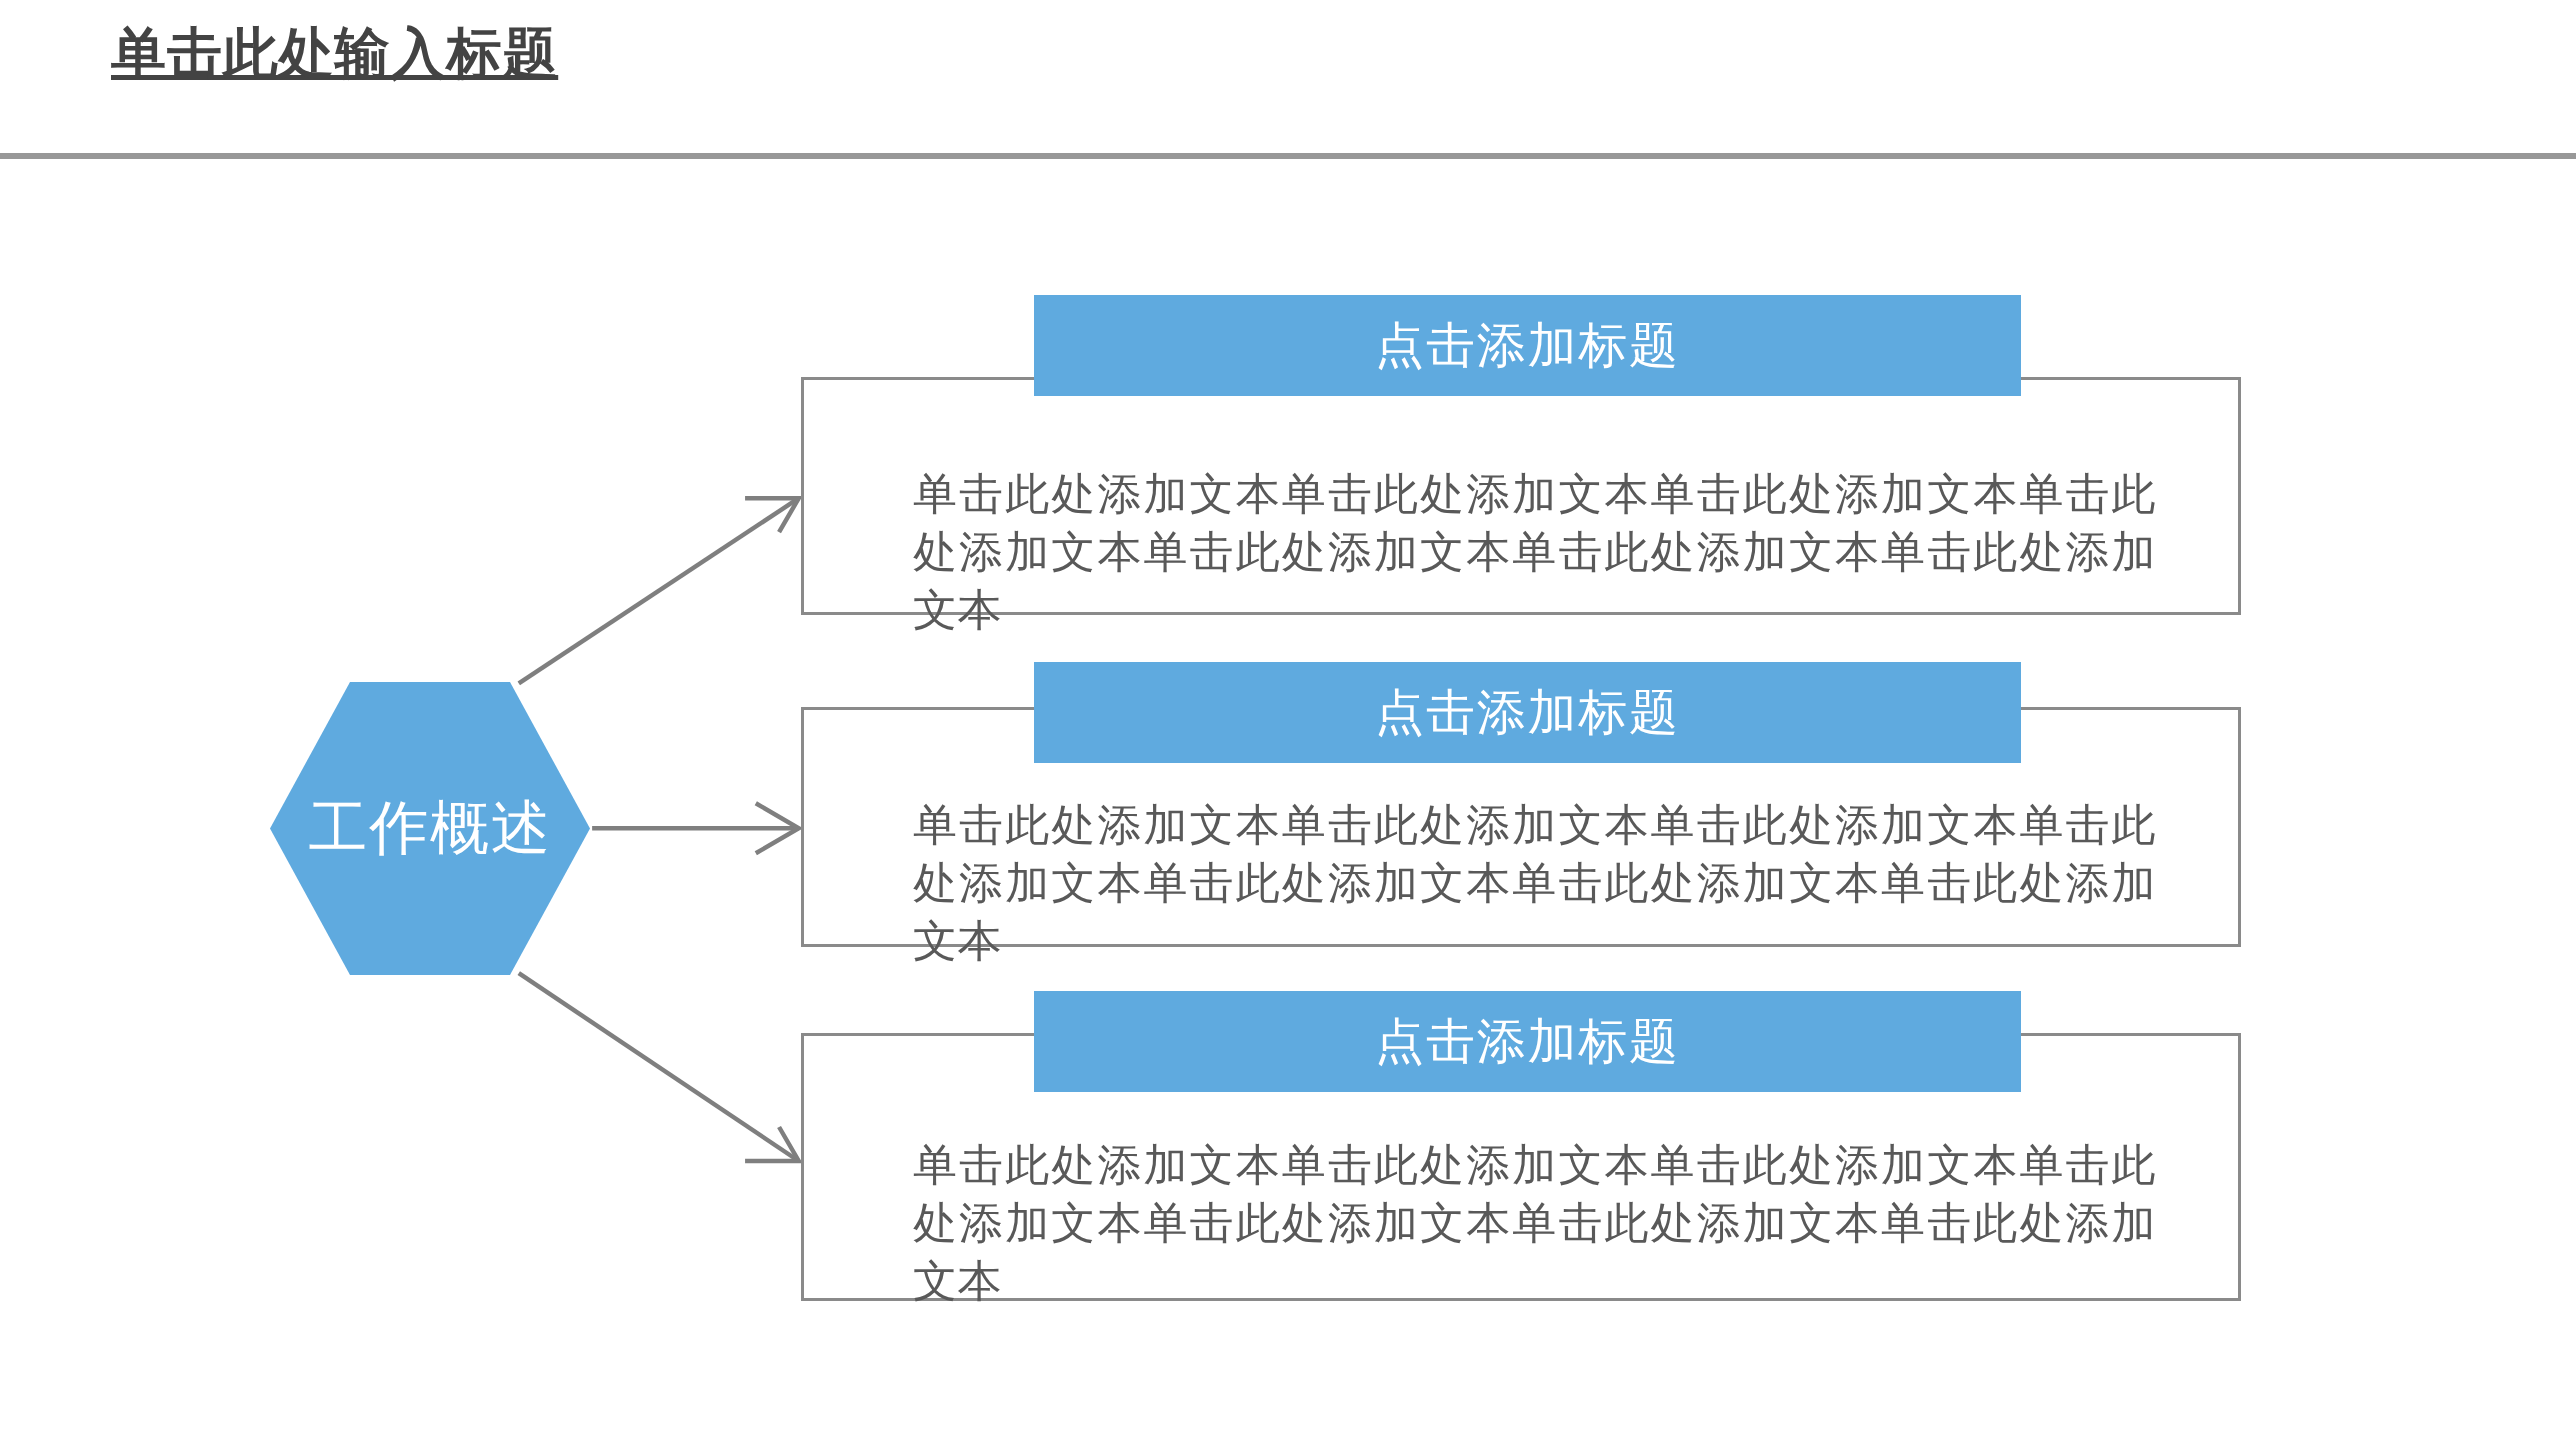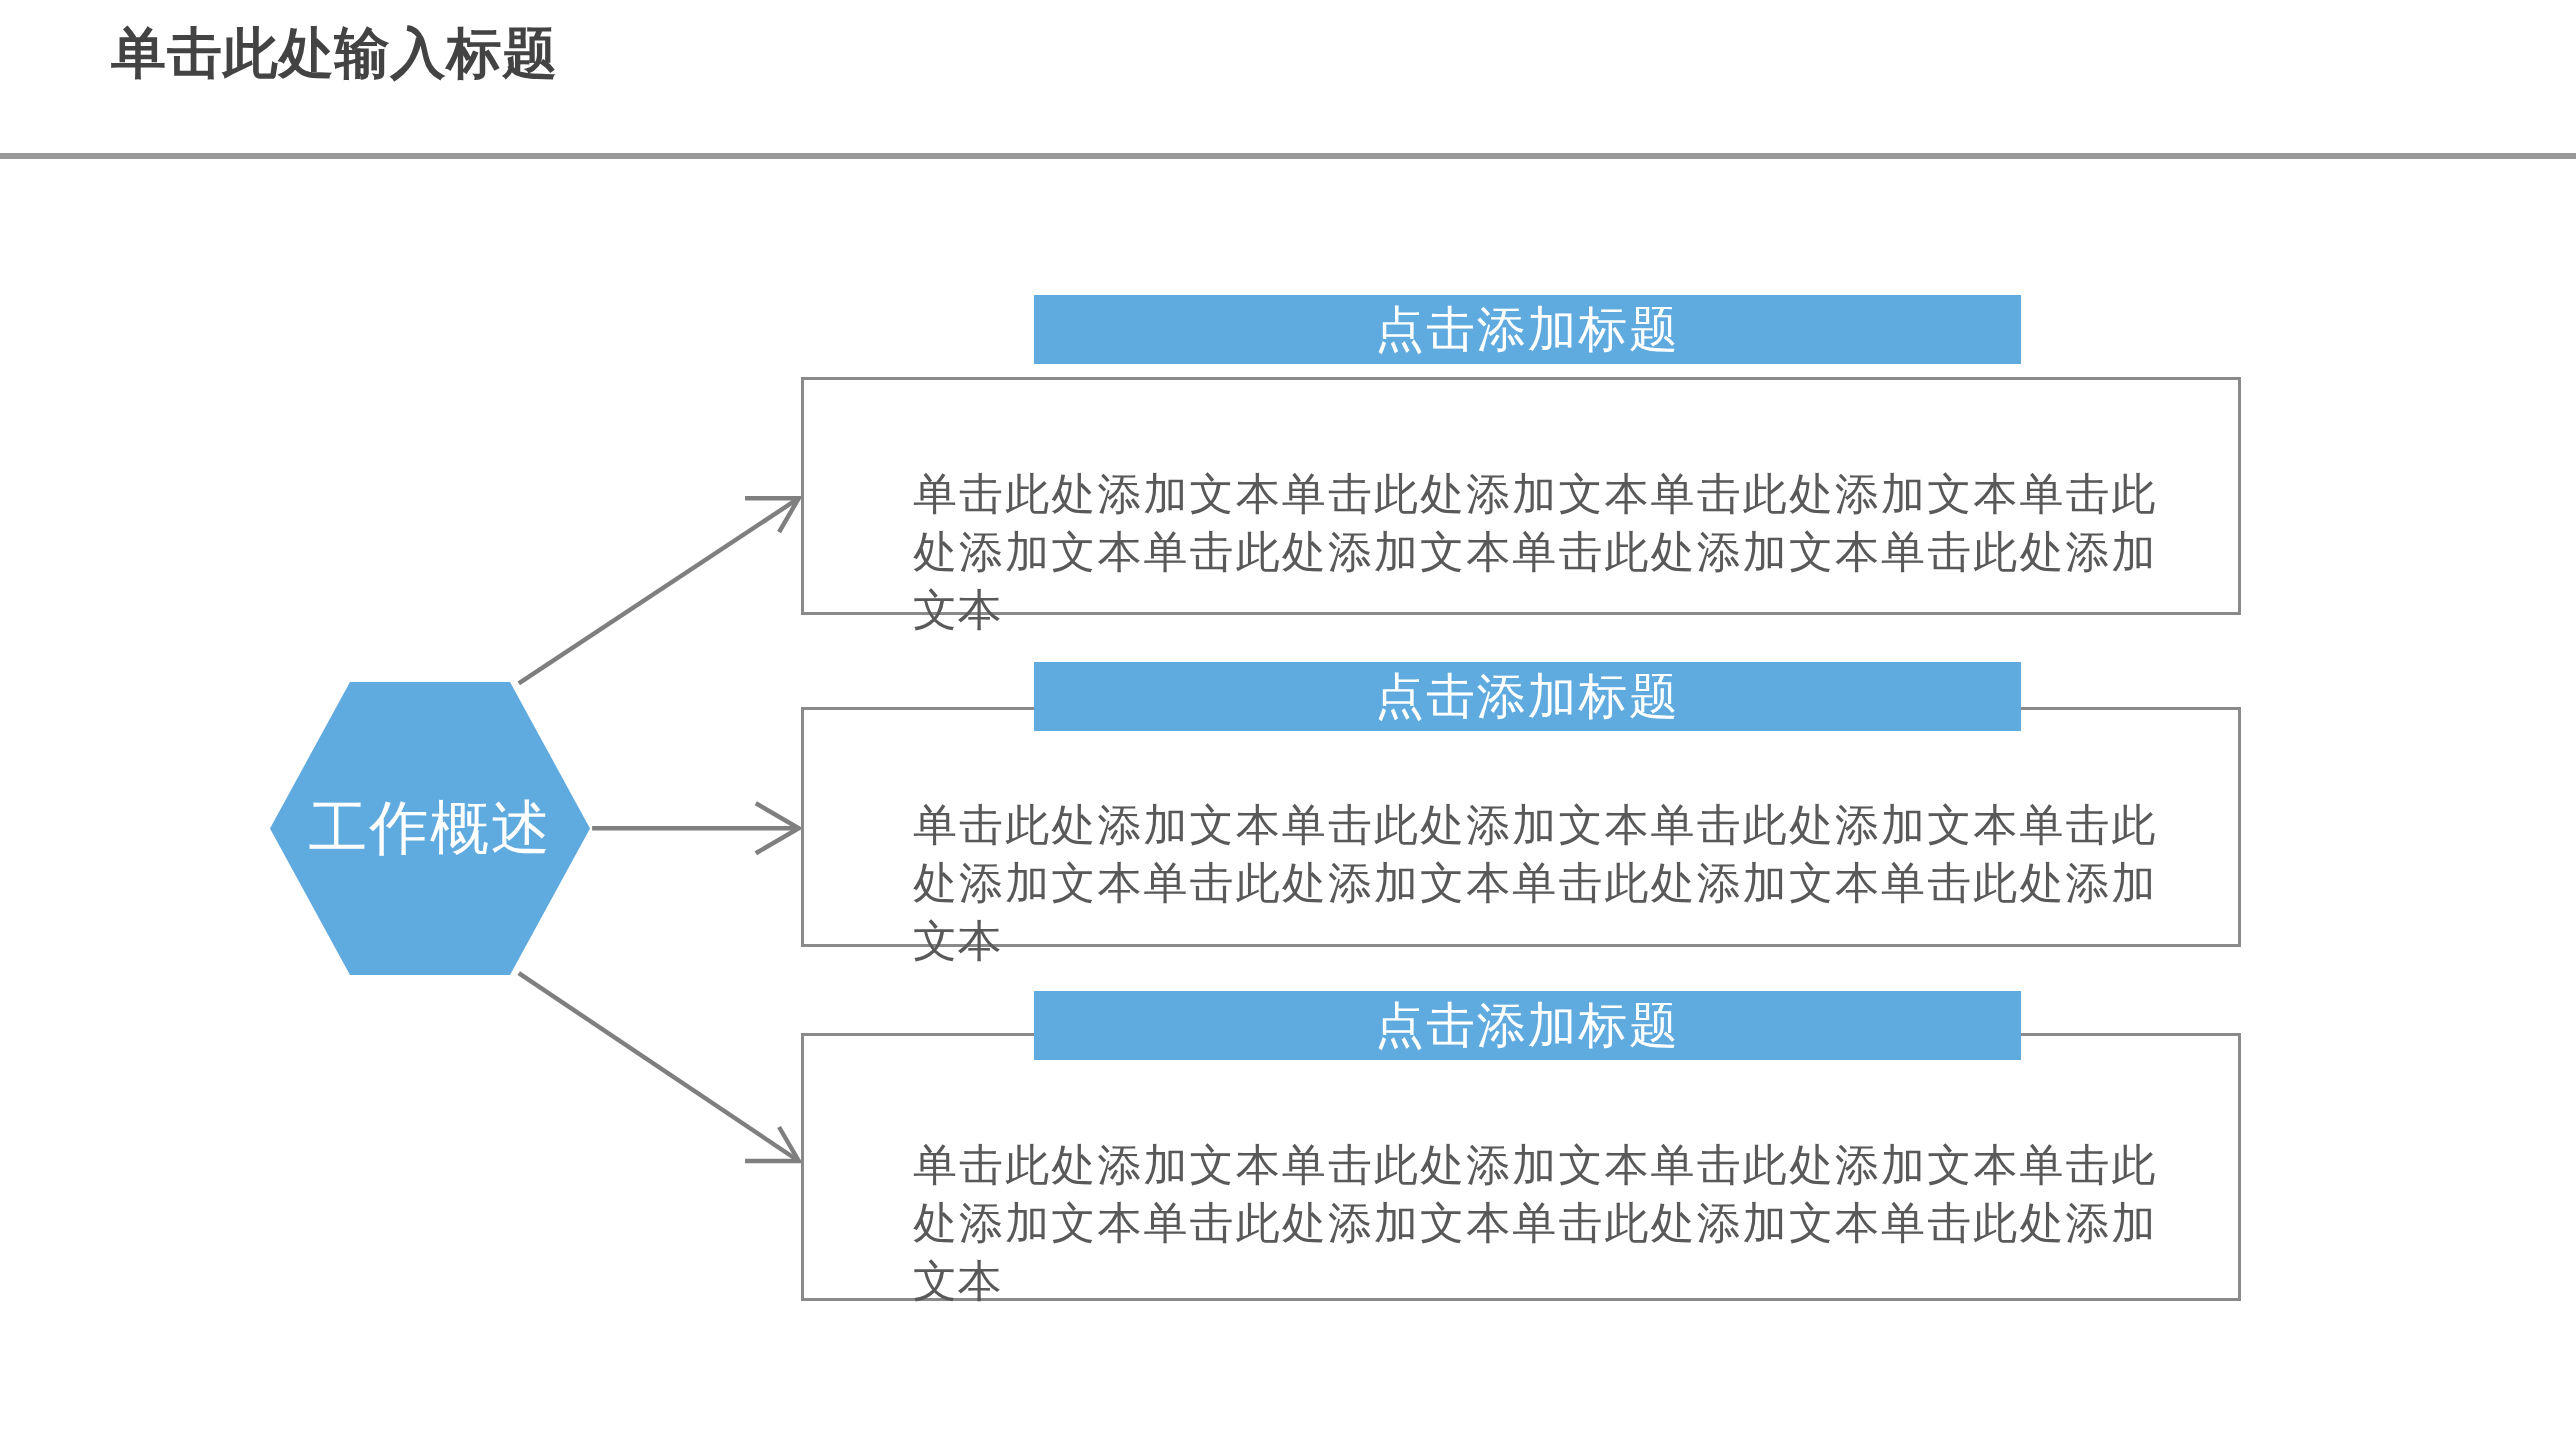--- a/index.html
+++ b/index.html
@@ -20,20 +20,21 @@
   #slide-title {
     position: absolute;
     left: 111px;
     top: 19.7px;
     font-size: 55px;
     font-weight: bold;
     color: #434343;
     letter-spacing: 0.9px;
     line-height: 1.2;
     white-space: nowrap;
+    text-decoration: underline;
   }
   #title-rule {
     position: absolute;
     left: 0;
     top: 153px;
     width: 2576px;
     height: 6.3px;
     background: #989898;
   }
 
@@ -81,21 +82,21 @@
     left: 0;
     width: 100%;
     box-sizing: border-box;
     border: 3.6px solid #8A8A8A;
     background: transparent;
   }
   .row-header {
     position: absolute;
     left: 233px;
     width: 987px;
-    height: 69px;
+    height: 101px;
     background: #5FAADF;
     display: flex;
     align-items: center;
     justify-content: center;
   }
   .row-header-text {
     color: #ffffff;
     font-size: 49px;
     letter-spacing: 1.8px;
     line-height: 1;

